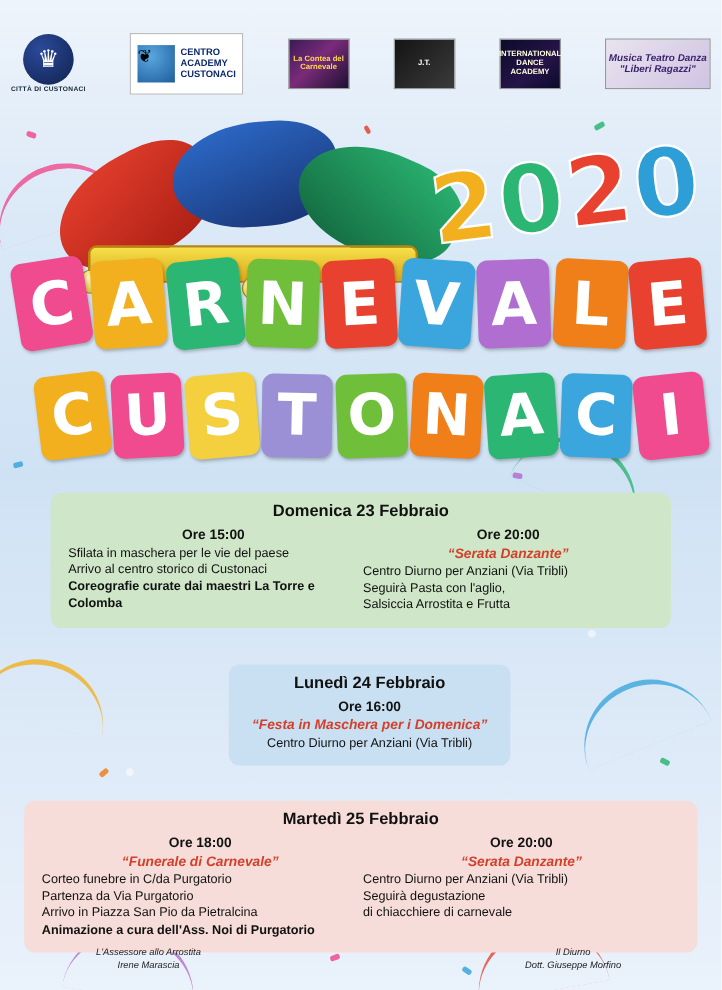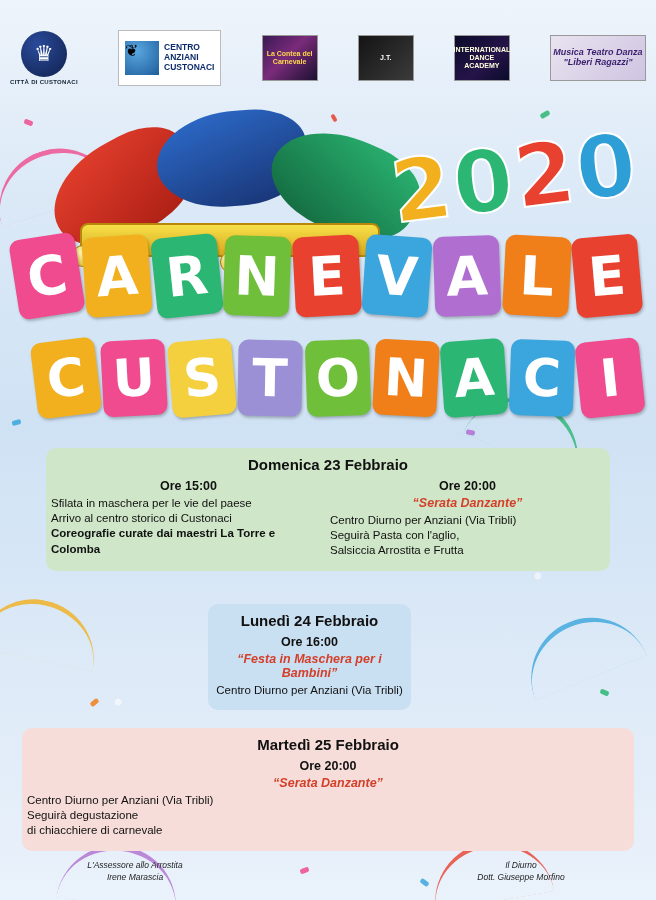--- a/index.html
+++ b/index.html
@@ -91,36 +91,36 @@
     box-shadow:1px 2px 3px rgba(0,0,0,.25);
     font-family:"DejaVu Sans", sans-serif;
   }
   #carnevale { left:14px; top:236px; }
   #carnevale .tile { width:66px; height:80px; font-size:54px; margin-right:4px; }
   #custonaci { left:34px; top:340px; }
   #custonaci .tile { width:64px; height:76px; font-size:52px; margin-right:4px; }
 
   
   .panel {
-    position:absolute; border-radius:10px; padding:8px 5px 12px;
+    position:absolute; border-radius:10px; padding:8px 16px 12px;
   }
   .panel .day {
     text-align:center; font-weight:bold; font-size:15px; color:#111; margin-bottom:6px;
   }
   .cols { display:flex; justify-content:flex-end; gap:4px; }
   .col { flex:1; }
   .col.center { text-align:center; }
   .time { text-align:center; font-weight:bold; font-size:12.5px; color:#111; margin-bottom:3px; }
   .title-ev { text-align:center; font-weight:bold; font-size:12.5px; font-style:italic; margin-bottom:3px; }
   .ln { font-size:11.5px; color:#111; line-height:1.32; }
   .ln.b { font-weight:bold; }
   .ln.c { text-align:center; }
 
   #panel-dom { left:46px; top:448px; width:564px; background:#cfe7c8; }
-  #panel-lun { left:208px; top:604px; width:203px; background:#c9dff2; }
+  #panel-lun { left:208px; top:604px; width:256px; background:#c9dff2; }
   #panel-mar { left:22px; top:728px; width:612px; background:#f6ddd9; }
 
   
   .sig { position:absolute; bottom:16px; font-size:8.5px; color:#222; text-align:center; font-style:italic; line-height:1.4; }
   #sig-left { left:40px; width:190px; }
   #sig-right { right:40px; width:190px; }
 </style>
 </head>
 <body>
 
@@ -148,21 +148,21 @@
 
     <div class="logo">
       <div class="emblem" style="background:radial-gradient(circle at 35% 30%,#2a4a9a,#10214d);">♛</div>
       <div class="cap">CITTÀ DI CUSTONACI</div>
     </div>
 
     <div class="logo-box">
       <div class="emblem" style="background:radial-gradient(circle at 35% 30%,#5aa7e0,#1d5d9b);width:34px;height:34px;font-size:16px;">❦</div>
       <div class="txt">
         <div>CENTRO</div>
-        <div>ANZIANI</div>
+        <div>ACADEMY</div>
         <div>CUSTONACI</div>
       </div>
     </div>
 
     <div class="logo-photo">
       <span>La Contea del Carnevale</span>
     </div>
 
     <div class="logo-photo b">
       <span>J.T.</span>
@@ -229,28 +229,36 @@
           <div class="ln">Seguirà Pasta con l'aglio,</div>
           <div class="ln">Salsiccia Arrostita e Frutta</div>
         </div>
       </div>
     </div>
   <div class="panel" id="panel-lun" style="background: rgb(201, 223, 242);">
       <div class="day">Lunedì 24 Febbraio</div>
       <div class="cols">
         <div class="col center">
           <div class="time">Ore 16:00</div>
-          <div class="title-ev" style="color: rgb(212, 63, 42);">“Festa in Maschera per i Bambini”</div>
+          <div class="title-ev" style="color: rgb(212, 63, 42);">“Festa in Maschera per i Domenica”</div>
           <div class="ln c">Centro Diurno per Anziani (Via Tribli)</div>
         </div>
       </div>
     </div>
   <div class="panel" id="panel-mar" style="background: rgb(246, 221, 217);">
       <div class="day">Martedì 25 Febbraio</div>
       <div class="cols">
+        <div class="col">
+          <div class="time">Ore 18:00</div>
+          <div class="title-ev" style="color: rgb(212, 63, 42);">“Funerale di Carnevale”</div>
+          <div class="ln">Corteo funebre in C/da Purgatorio</div>
+          <div class="ln">Partenza da Via Purgatorio</div>
+          <div class="ln">Arrivo in Piazza San Pio da Pietralcina</div>
+          <div class="ln b">Animazione a cura dell'Ass. Noi di Purgatorio</div>
+        </div>
         <div class="col">
           <div class="time">Ore 20:00</div>
           <div class="title-ev" style="color: rgb(212, 63, 42);">“Serata Danzante”</div>
           <div class="ln">Centro Diurno per Anziani (Via Tribli)</div>
           <div class="ln">Seguirà degustazione</div>
           <div class="ln">di chiacchiere di carnevale</div>
         </div>
       </div>
     </div>
 

